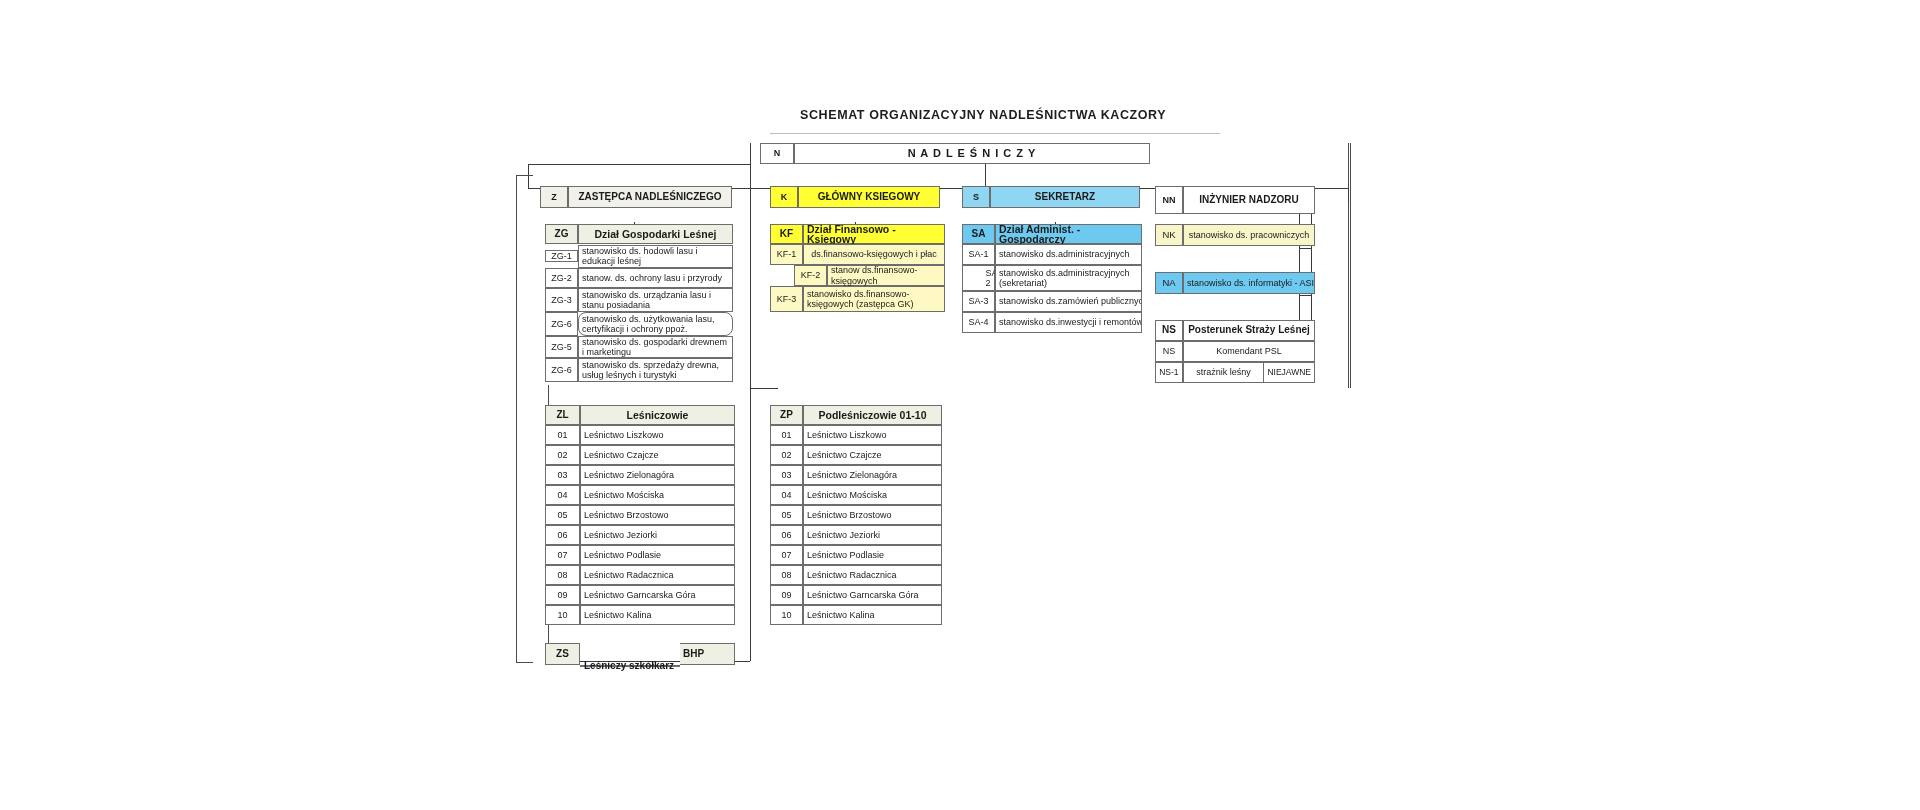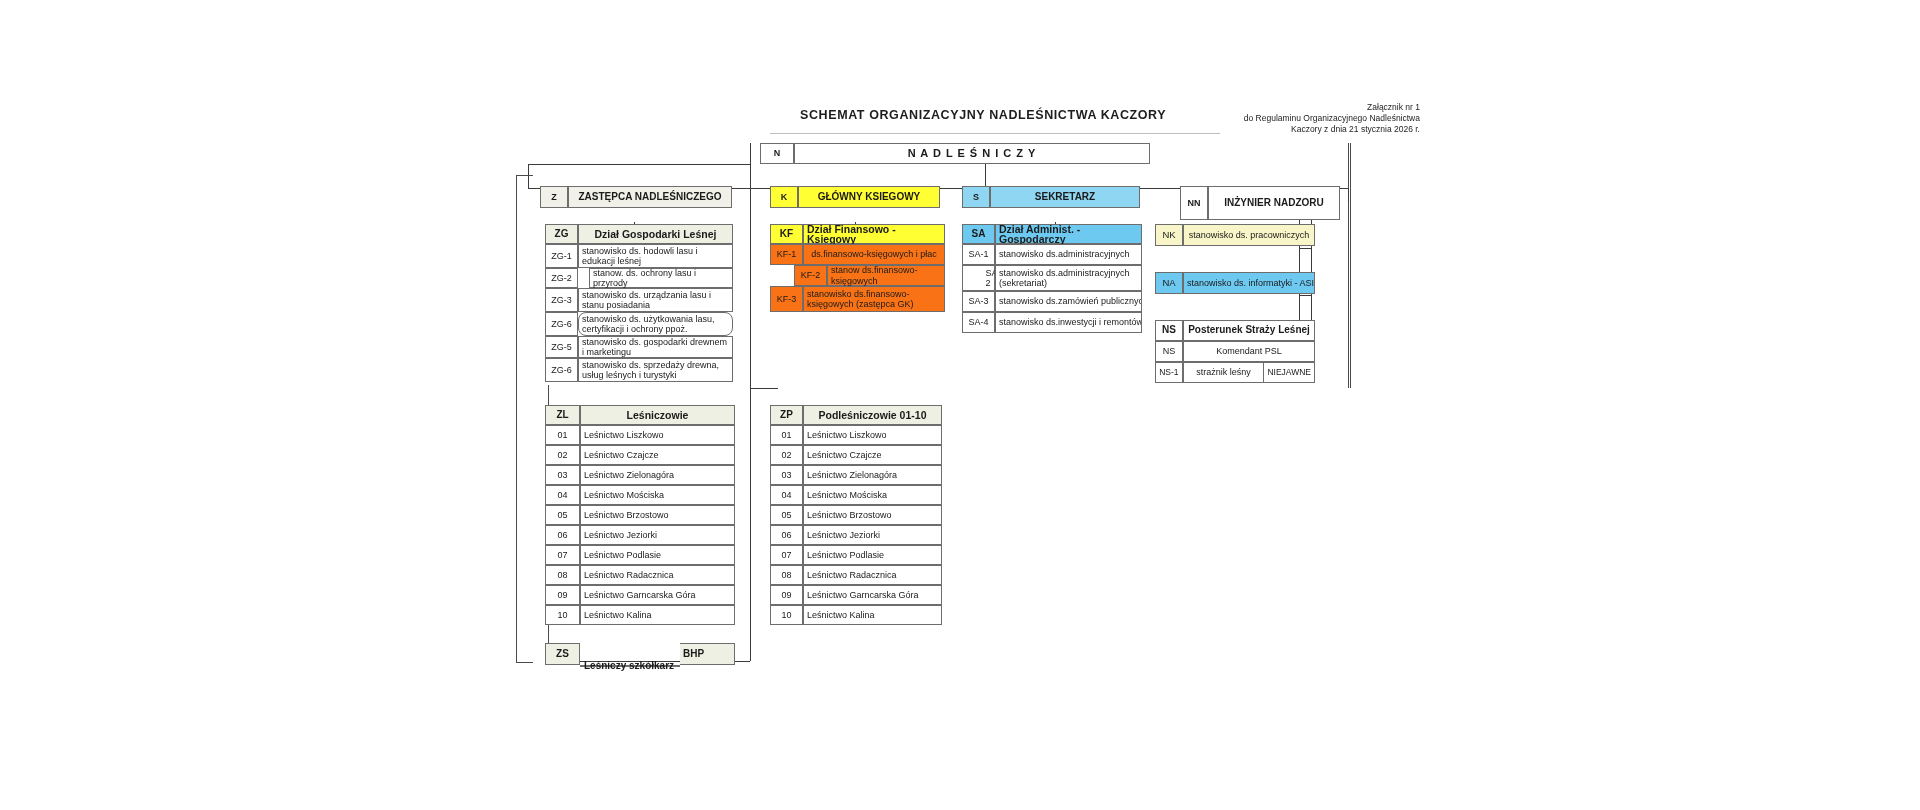--- a/index.html
+++ b/index.html
@@ -49,42 +49,37 @@
   .cell.code{justify-content:center;font-size:9px;padding:0;}
   .cell.ctr{justify-content:center;}
   .cell.bold{font-weight:700;}
   .hdr{font-weight:700;font-size:10.5px;}
 
   
   .f-white{background:#ffffff;}
   .f-grey{background:#f1f1ea;}
   .f-greygreen{background:#eef0e3;}
   .f-yellow{background:#ffff33;}
-  .f-lyellow{background:#f97316;}
+  .f-lyellow{background:#fef9c3;}
   .f-pyellow{background:#f8f6c8;}
   .f-cyan{background:#8fd6f2;}
   .f-bcyan{background:#6ec9f0;}
 
   
   .titlebox .code{width:30px;}
 
   .shadow-line{position:absolute;background:#bdbdbd;height:1px;}
 </style>
 </head>
 <body>
 
 <div id="stage">
 
   <div class="abs chart-title" style="left:800px;top:108px;">SCHEMAT  ORGANIZACYJNY  NADLEŚNICTWA KACZORY</div>
 
-  <div class="abs annex" style="left:1190px;top:102px;width:230px;">
-    <div>Załącznik nr 1</div>
-    <div>do Regulaminu Organizacyjnego Nadleśnictwa</div>
-    <div>Kaczory z dnia 21 stycznia 2026 r.</div>
-  </div>
 
   <div class="shadow-line" style="left:770px;top:133px;width:450px;"></div>
 
   <div class="frame" style="left:750px;top:143px;width:600px;height:245px;border-right:1px solid #4a4a4a;border-top:0;border-left:0;border-bottom:0;"></div>
   <div class="frame" style="left:1348px;top:143px;width:2px;height:245px;border:0;border-left:1px solid #4a4a4a;"></div>
 
   <div class="ln v" style="left:985px;top:164px;height:24px;"></div>
 
   <div class="ln h" style="left:528px;top:188px;width:820px;"></div>
 
@@ -127,35 +122,35 @@
   <div class="row titlebox" style="left:770px;top:186px;width:170px;height:22px;">
     <div class="cell code ctr f-yellow bold" style="width:28px;">K</div>
     <div class="cell ctr f-yellow" style="flex:1;font-weight:700;font-size:10px;">GŁÓWNY KSIEGOWY</div>
   </div>
 
   <div class="row titlebox" style="left:962px;top:186px;width:178px;height:22px;">
     <div class="cell code ctr f-cyan bold" style="width:28px;">S</div>
     <div class="cell ctr f-cyan" style="flex:1;font-weight:700;font-size:10px;">SEKRETARZ</div>
   </div>
 
-  <div class="row titlebox" style="left:1180px;top:186px;width:160px;height:34px;">
+  <div class="row titlebox" style="left:1155px;top:186px;width:160px;height:28px;">
     <div class="cell code ctr f-white bold" style="width:28px;">NN</div>
     <div class="cell ctr f-white" style="flex:1;font-weight:700;font-size:10px;">INŻYNIER NADZORU</div>
   </div>
 
   <div class="abs" style="left:545px;top:224px;width:188px;">
     <div style="display:flex;height:20px;">
       <div class="cell code ctr f-greygreen bold" style="width:33px;font-size:10px;">ZG</div>
       <div class="cell ctr f-greygreen hdr" style="flex:1;">Dział Gospodarki Leśnej</div>
     </div>
-    <div style="display:flex;height:24px;">
+    <div style="display:flex;height:24px;align-items:center;">
       <div class="cell code ctr f-white" style="width:33px;">ZG-1</div>
       <div class="cell f-white" style="flex:1;">stanowisko ds. hodowli lasu i edukacji leśnej</div>
     </div>
-    <div style="display:flex;height:20px;gap:11px;">
+    <div style="display:flex;height:20px;">
       <div class="cell code ctr f-white" style="width:33px;">ZG-2</div>
       <div class="cell f-white" style="flex:1;">stanow. ds. ochrony lasu i przyrody</div>
     </div>
     <div style="display:flex;height:24px;">
       <div class="cell code ctr f-white" style="width:33px;">ZG-3</div>
       <div class="cell f-white" style="flex:1;">stanowisko ds. urządzania lasu i stanu posiadania</div>
     </div>
     <div style="display:flex;height:24px;">
       <div class="cell code ctr f-white" style="width:33px;">ZG-6</div>
       <div class="cell f-white" style="flex:1;border-radius:8px;">stanowisko ds. użytkowania lasu, certyfikacji i ochrony ppoż.</div>

